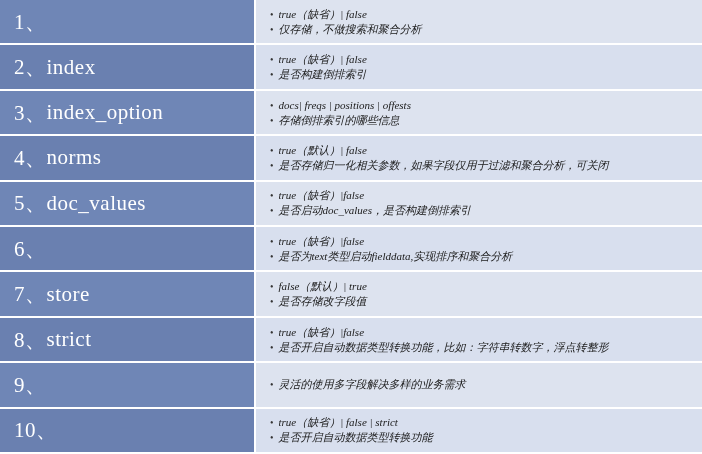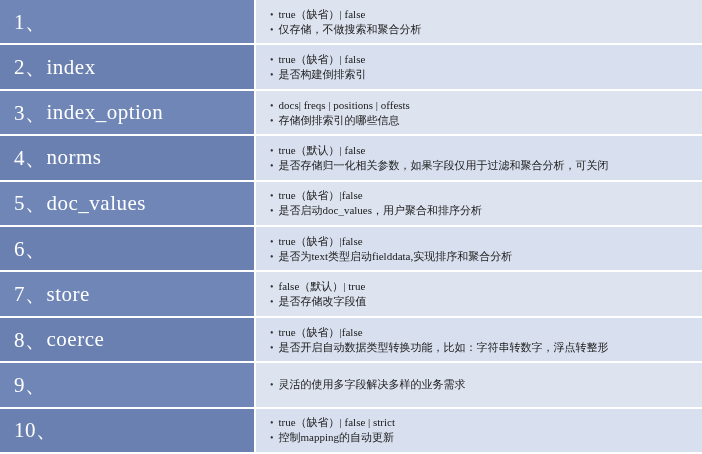--- a/index.html
+++ b/index.html
@@ -71,20 +71,21 @@
   }
   .bullet-dot {
     flex: 0 0 auto;
     margin-right: 5px;
     font-size: 10px;
     line-height: 15px;
     color: #333333;
   }
   .bullet-text {
     flex: 1 1 auto;
+    font-style: italic;
   }
 </style>
 </head>
 <body>
 
 <div class="table">
 
   <div class="row">
     <div class="cell-left">
       <span class="num">1、</span>
@@ -157,21 +158,21 @@
       <span class="num">5、</span>
       <span>doc_values</span>
     </div>
     <div class="cell-right">
       <div class="bullet-line">
         <span class="bullet-dot">•</span>
         <span class="bullet-text">true（缺省）|false</span>
       </div>
       <div class="bullet-line">
         <span class="bullet-dot">•</span>
-        <span class="bullet-text">是否启动doc_values，用户聚合和排序分析</span>
+        <span class="bullet-text">是否启动doc_values，是否构建倒排索引</span>
       </div>
     </div>
   </div>
 
   <div class="row">
     <div class="cell-left">
       <span class="num">6、</span>
     </div>
     <div class="cell-right">
       <div class="bullet-line">
@@ -198,21 +199,21 @@
       <div class="bullet-line">
         <span class="bullet-dot">•</span>
         <span class="bullet-text">是否存储改字段值</span>
       </div>
     </div>
   </div>
 
   <div class="row">
     <div class="cell-left">
       <span class="num">8、</span>
-      <span>coerce</span>
+      <span>strict</span>
     </div>
     <div class="cell-right">
       <div class="bullet-line">
         <span class="bullet-dot">•</span>
         <span class="bullet-text">true（缺省）|false</span>
       </div>
       <div class="bullet-line">
         <span class="bullet-dot">•</span>
         <span class="bullet-text">是否开启自动数据类型转换功能，比如：字符串转数字，浮点转整形</span>
       </div>
@@ -235,18 +236,18 @@
     <div class="cell-left">
       <span class="num">10、</span>
     </div>
     <div class="cell-right">
       <div class="bullet-line">
         <span class="bullet-dot">•</span>
         <span class="bullet-text">true（缺省）| false | strict</span>
       </div>
       <div class="bullet-line">
         <span class="bullet-dot">•</span>
-        <span class="bullet-text">控制mapping的自动更新</span>
+        <span class="bullet-text">是否开启自动数据类型转换功能</span>
       </div>
     </div>
   </div>
 
 </div>
 
 </body></html>

